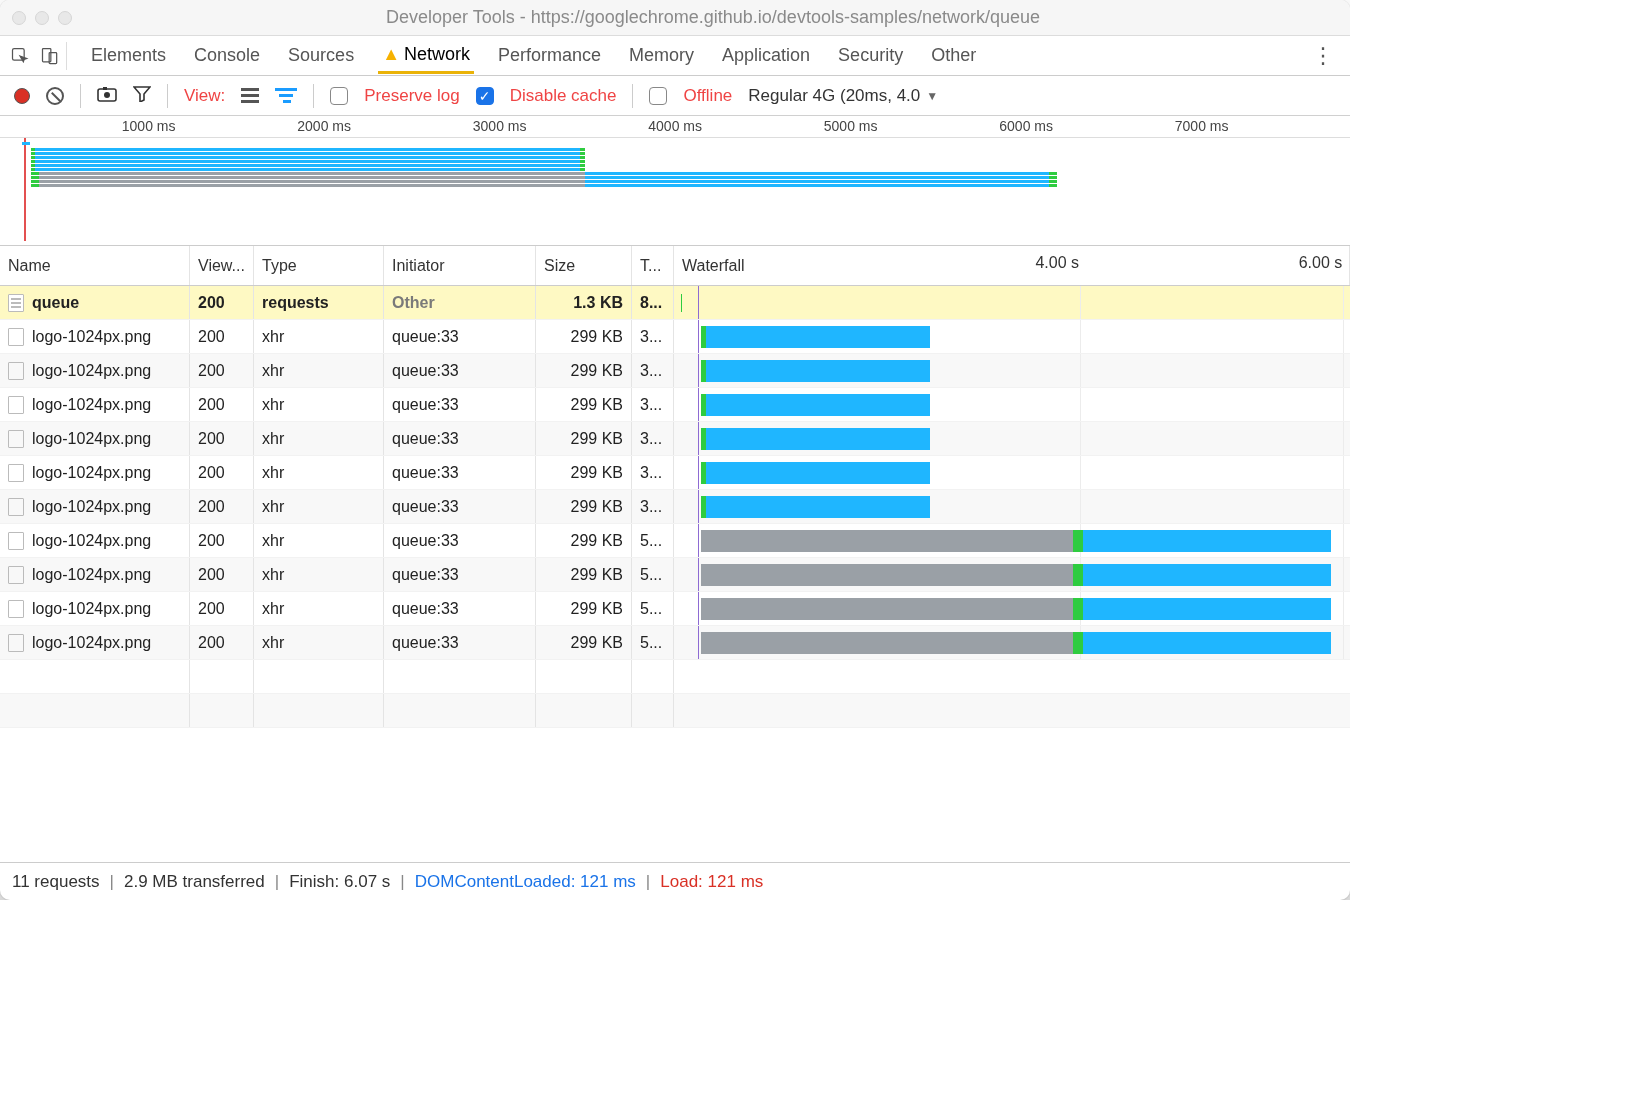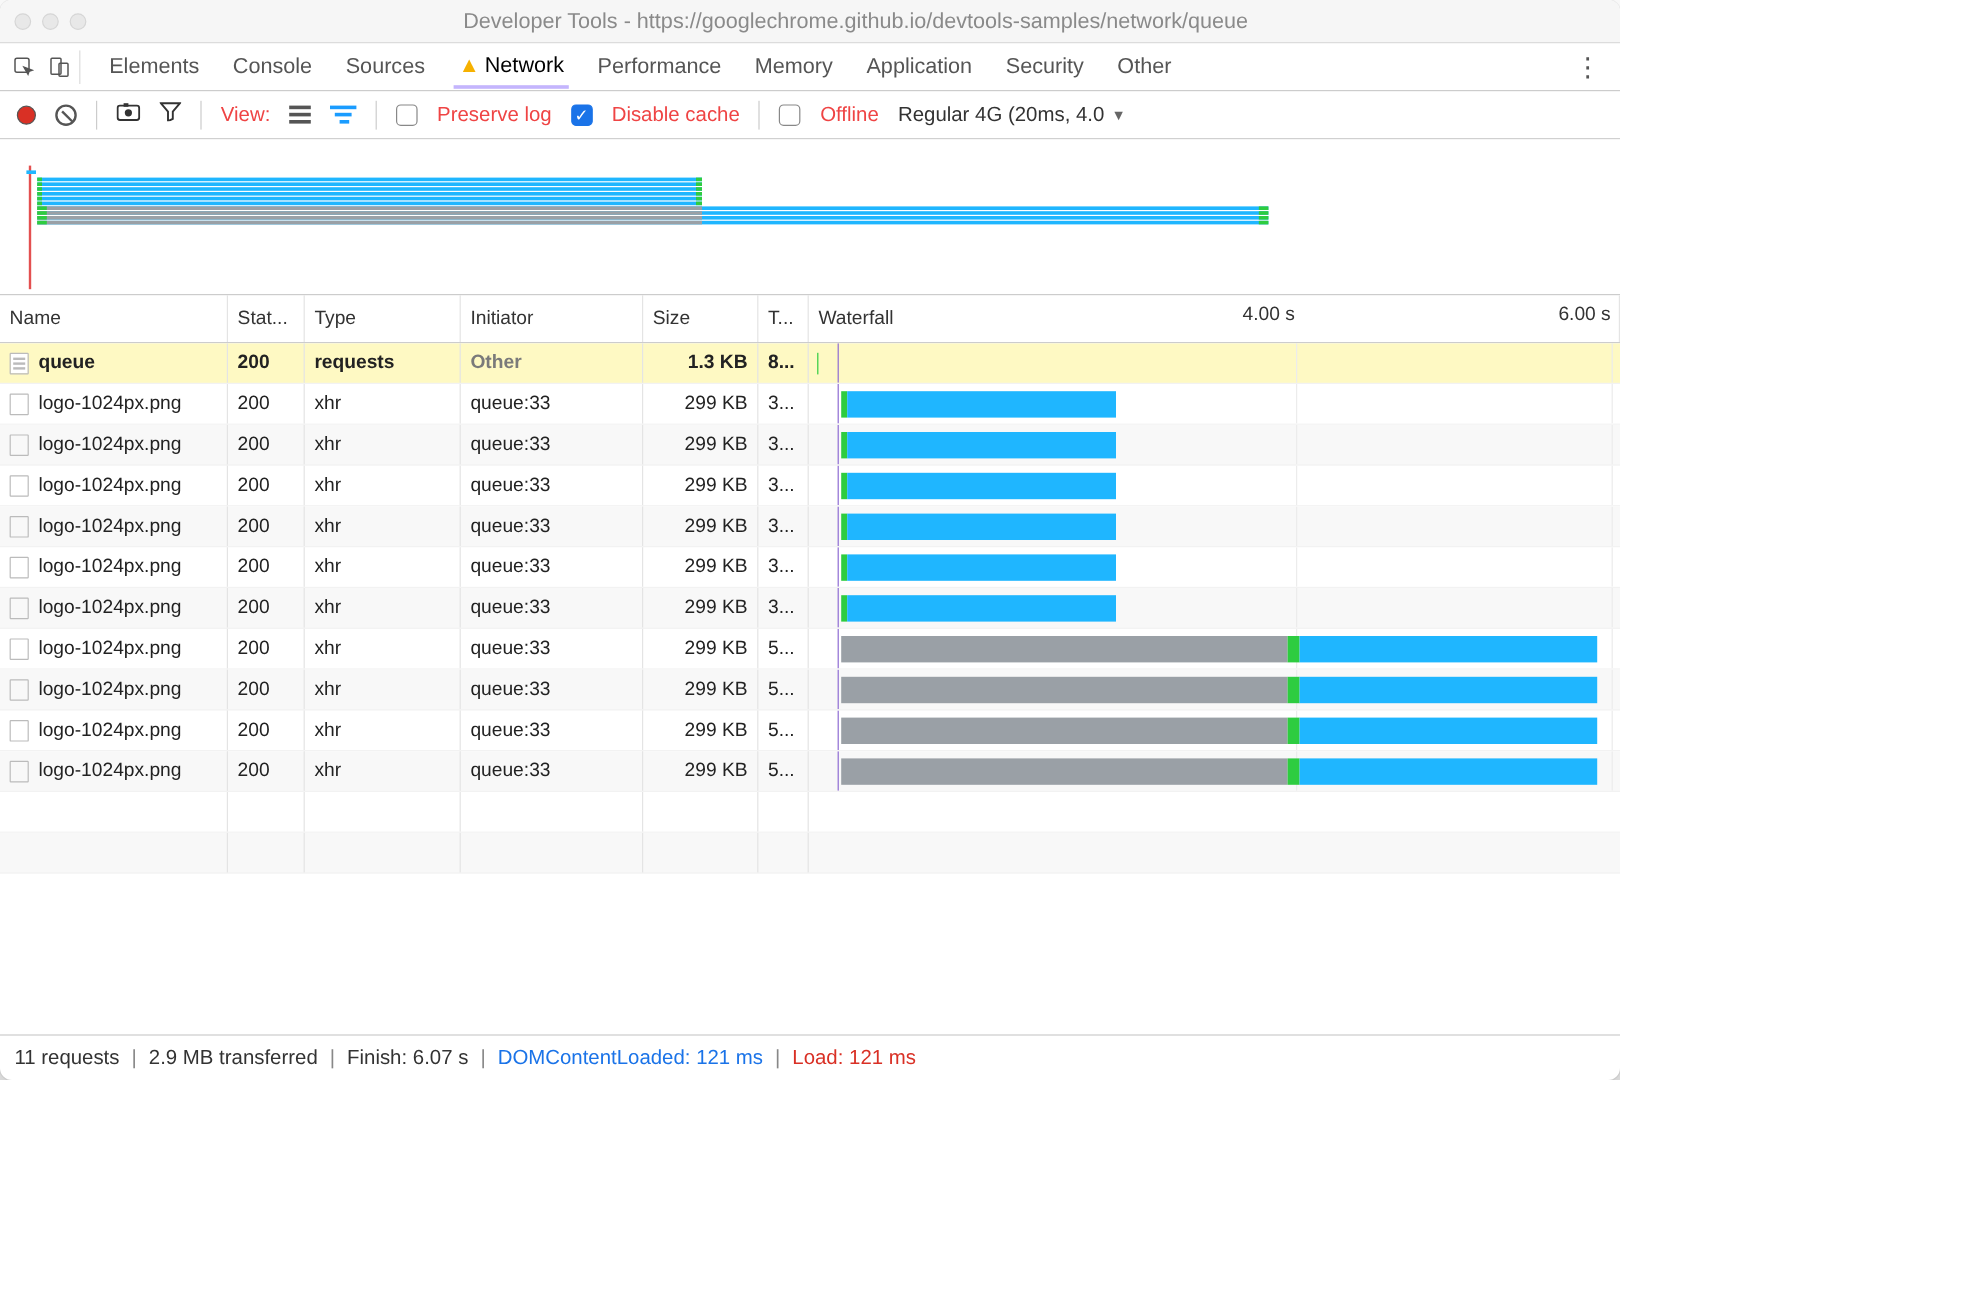--- a/index.html
+++ b/index.html
@@ -46,21 +46,21 @@
 .tabbar {
   height: 40px; display: flex; align-items: center;
   padding: 0 10px; border-bottom: 1px solid #ccc; gap: 20px;
   flex: 0 0 auto;
 }
 .tabbar .icon-box { display:flex; gap:10px; align-items:center; padding-right:6px; border-right:1px solid #ddd; height:28px;}
 .tabbar .tab {
   color: #555; padding: 6px 4px; font-size: 18px; cursor: default;
 }
 .tabbar .tab.active {
-  color: #000; border-bottom: 3px solid #c4b5fd;
+  color: #000; border-bottom: 3px solid #eab308;
 }
 .warn-tri { color:#f6b100; margin-right:4px; }
 .kebab { margin-left:auto; font-size:22px; color:#555; padding:0 6px; }
 
 .toolbar {
   height: 40px; display:flex; align-items:center; gap:16px;
   padding: 0 14px; border-bottom:1px solid #d0d0d0;
   flex: 0 0 auto;
 }
 .rec-dot { width:16px; height:16px; border-radius:50%; background:#d93025; border:1px solid #555;}
@@ -261,20 +261,29 @@
     <span class="vsep"></span>
     <span class="chk" id="chk-offline"></span>
     <span class="lbl">Offline</span>
     <span class="throttle">
       <span>Regular 4G (20ms, 4.0</span>
       <span class="tri-down">▼</span>
     </span>
   </div>
 
   <div class="overview">
+    <div class="ov-ruler" id="ov-ruler">
+        <div class="ov-tick" style="left: 13%;">1000 ms</div>
+        <div class="ov-tick" style="left: 26%;">2000 ms</div>
+        <div class="ov-tick" style="left: 39%;">3000 ms</div>
+        <div class="ov-tick" style="left: 52%;">4000 ms</div>
+        <div class="ov-tick" style="left: 65%;">5000 ms</div>
+        <div class="ov-tick" style="left: 78%;">6000 ms</div>
+        <div class="ov-tick" style="left: 91%;">7000 ms</div>
+      </div>
     <div class="ov-redline"></div>
     <div class="ov-bars" id="ov-bars">
         <div class="ov-bar" style="top: 0px; left: 1.6%; width: 0.6%;">
           <div class="gstart" style="width: 0.4%;"></div>
           <div class="gend" style="width: 0.2%;"></div>
         </div>
         <div class="ov-bar" style="top: 6px; left: 2.3%; width: 41%;">
           <div class="gstart" style="width: 0.8%;"></div>
           <div class="gend" style="width: 0.8%;"></div>
         </div>
@@ -317,21 +326,21 @@
           <div style="position: absolute; left: 0px; width: 53.9474%; top: 0px; bottom: 0px; background: rgb(154, 160, 166);"></div>
           <div class="gstart" style="width: 0.8%;"></div>
           <div class="gend" style="width: 0.8%;"></div>
         </div>
       </div>
   </div>
 
   <div class="grid">
     <div class="ghead">
       <div class="gc">Name</div>
-      <div class="gc">Stat...</div>
+      <div class="gc">View...</div>
       <div class="gc">Type</div>
       <div class="gc">Initiator</div>
       <div class="gc">Size</div>
       <div class="gc">T...</div>
       <div class="gc wf-head">
         <span class="wlabel">Waterfall</span>
         <span id="wf-marks"></span>
       <span class="wmark" style="left: 60%; transform: translateX(-100%);">4.00 s</span>
           <span class="wmark" style="left: 99%; transform: translateX(-100%);">6.00 s</span>
         </div>

